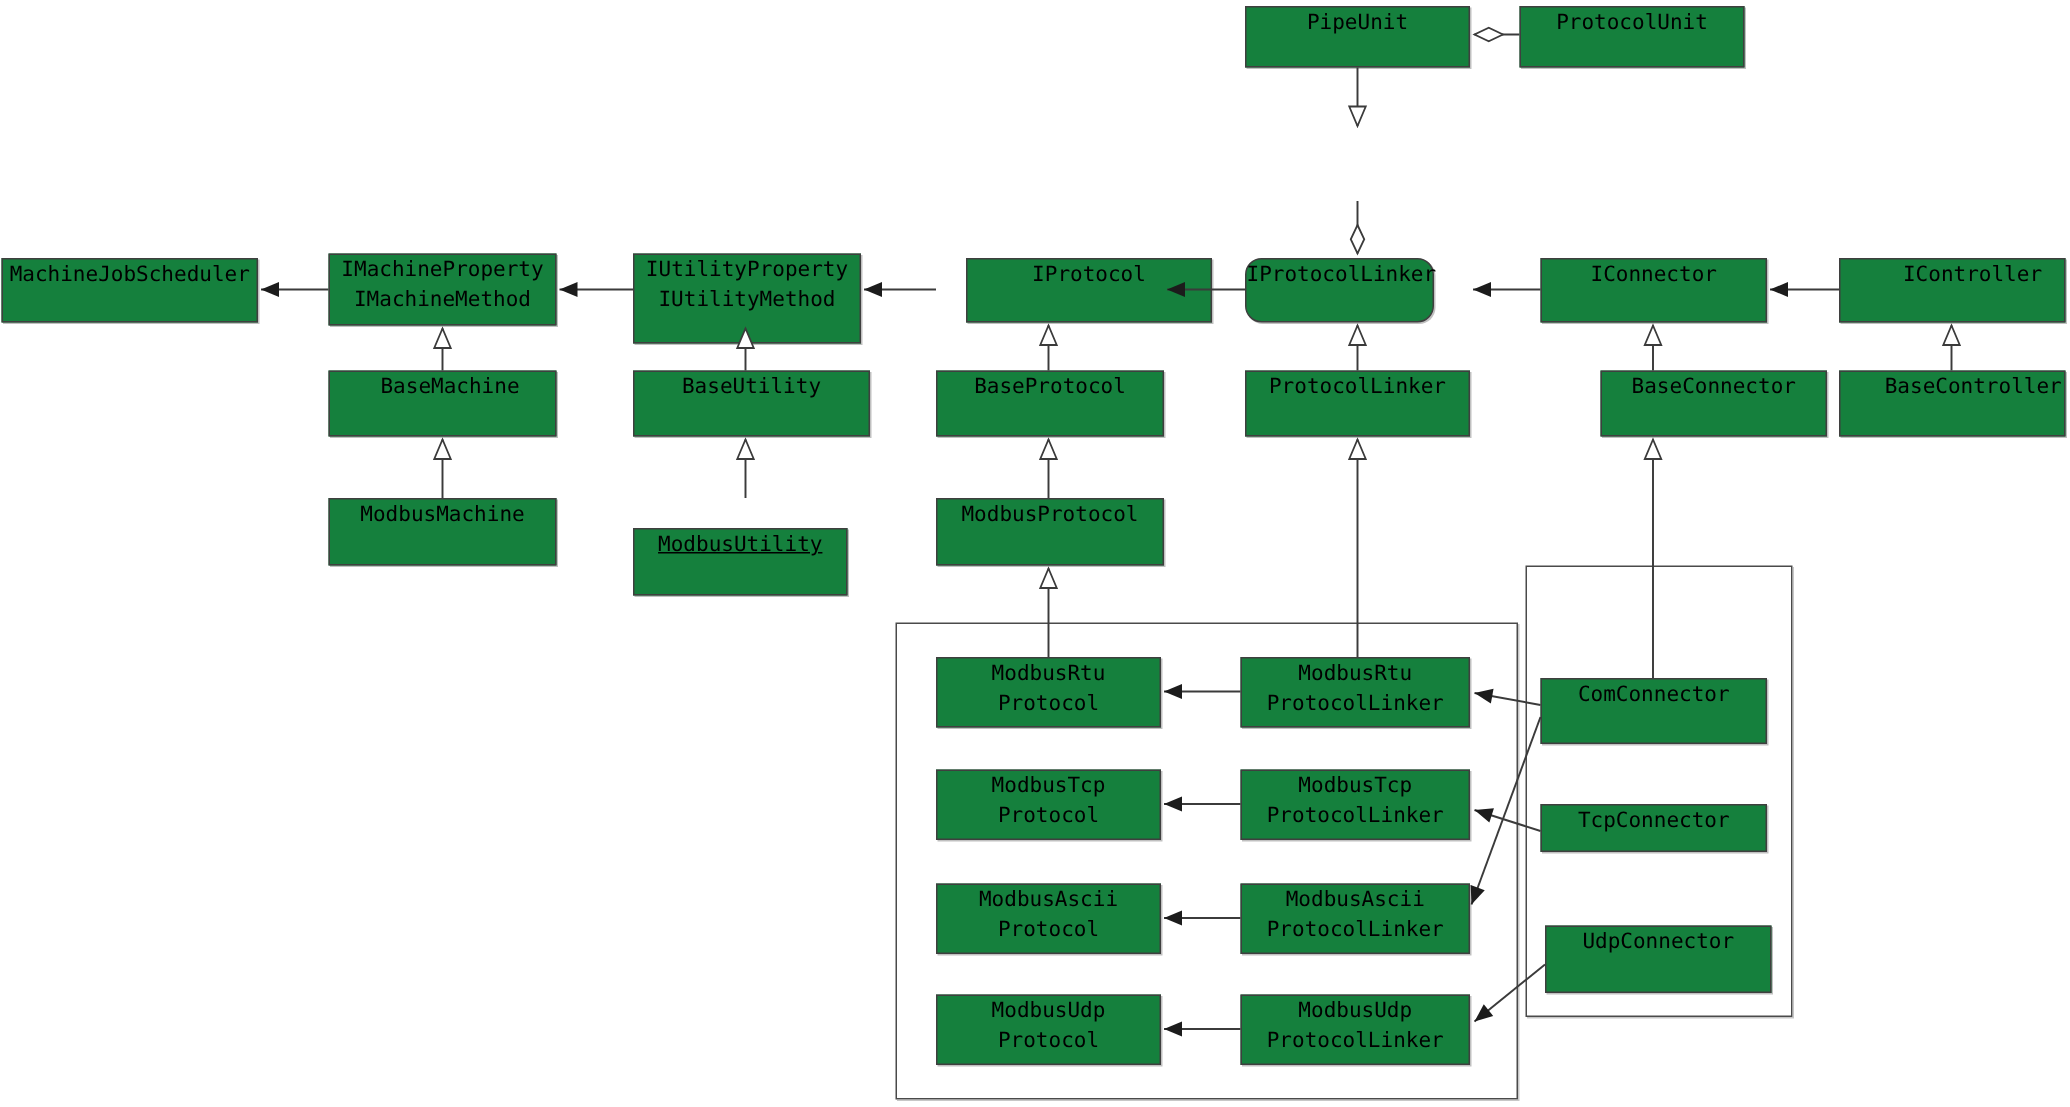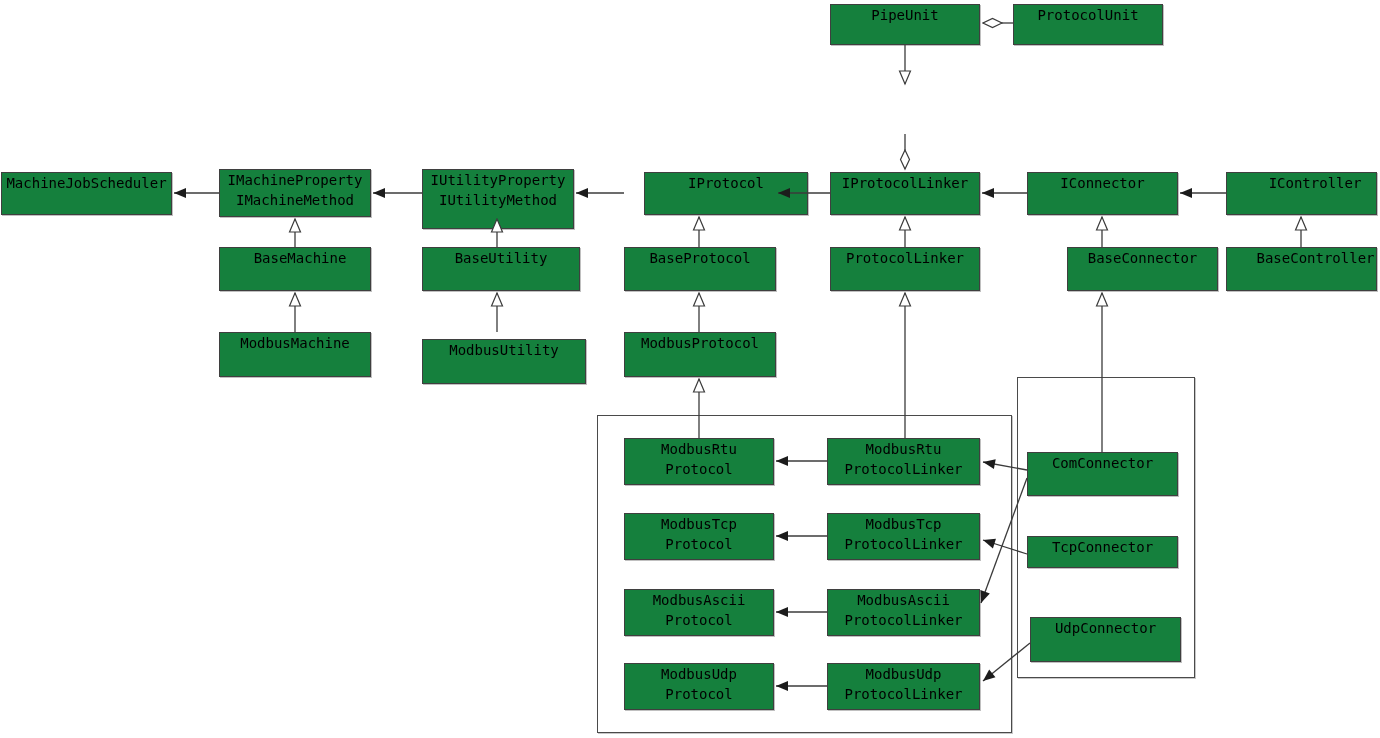--- a/index.html
+++ b/index.html
@@ -71,21 +71,21 @@
       <span class="label">IMachineProperty
 IMachineMethod</span>
     </div>
     <div class="node" style="left: 422px; top: 169px; width: 152px; height: 60px;">
       <span class="label">IUtilityProperty
 IUtilityMethod</span>
     </div>
     <div class="node" style="left: 624px; top: 172px; width: 164px; height: 43px; margin-left: 20px;">
       <span class="label">IProtocol</span>
     </div>
-    <div class="node" style="left: 830px; top: 172px; width: 150px; height: 43px;">
+    <div class="node" style="left: 830px; top: 172px; width: 126px; height: 43px; border-radius: 11px;">
       <span class="label">IProtocolLinker</span>
     </div>
     <div class="node" style="left: 1027px; top: 172px; width: 151px; height: 43px;">
       <span class="label">IConnector</span>
     </div>
     <div class="node" style="left: 1226px; top: 172px; width: 151px; height: 43px; padding-left: 27px;">
       <span class="label">IController</span>
     </div>
     <div class="node" style="left: 219px; top: 247px; width: 152px; height: 44px; padding-left: 10px;">
       <span class="label">BaseMachine</span>
@@ -101,21 +101,21 @@
     </div>
     <div class="node" style="left: 1027px; top: 247px; width: 151px; height: 44px; margin-left: 40px;">
       <span class="label">BaseConnector</span>
     </div>
     <div class="node" style="left: 1226px; top: 247px; width: 151px; height: 44px; padding-left: 28px;">
       <span class="label">BaseController</span>
     </div>
     <div class="node" style="left: 219px; top: 332px; width: 152px; height: 45px;">
       <span class="label">ModbusMachine</span>
     </div>
-    <div class="node" style="left: 422px; top: 339px; width: 164px; height: 45px;">
+    <div class="node" style="left: 422px; top: 352px; width: 143px; height: 45px; text-decoration: underline;">
       <span class="label">ModbusUtility</span>
     </div>
     <div class="node" style="left: 624px; top: 332px; width: 152px; height: 45px;">
       <span class="label">ModbusProtocol</span>
     </div>
     <div class="node" style="left: 624px; top: 438px; width: 150px; height: 47px;">
       <span class="label">ModbusRtu
 Protocol</span>
     </div>
     <div class="node" style="left: 827px; top: 438px; width: 153px; height: 47px;">

